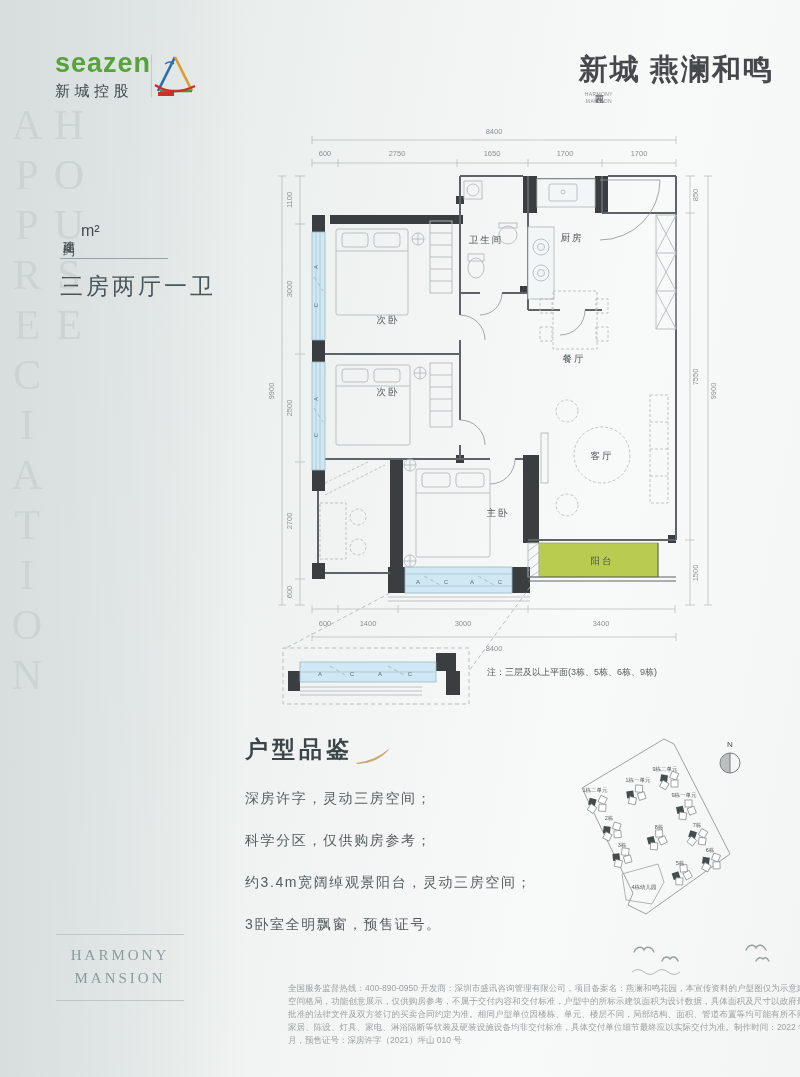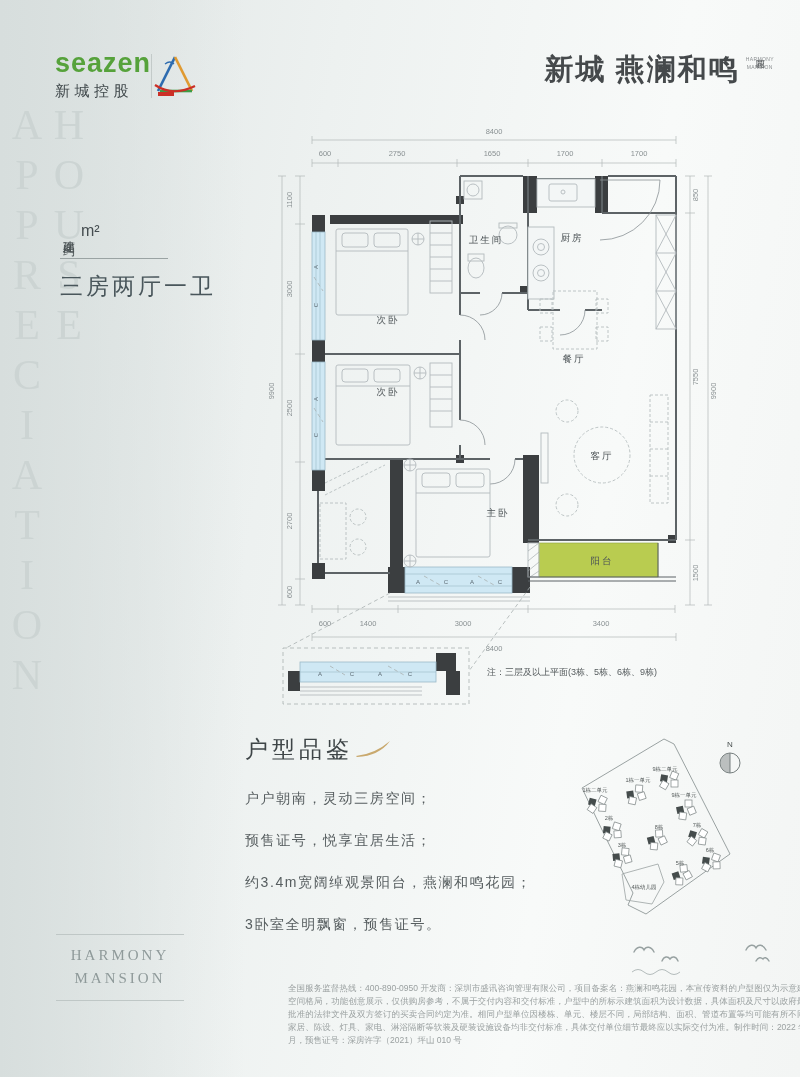--- a/index.html
+++ b/index.html
@@ -9,36 +9,36 @@
   .side-shade{position:absolute;left:0;top:0;width:245px;height:100%;
     background:linear-gradient(to right,#d7dedd,rgba(240,243,242,0));}
   .vtext{position:absolute;left:6px;top:102px;writing-mode:vertical-rl;text-orientation:upright;
     font-size:42px;line-height:1;letter-spacing:4px;color:#ccd4d3;height:850px;
     font-family:"Liberation Serif",serif;}
   
   .logo{position:absolute;left:55px;top:50px;display:flex;align-items:center;}
   .logo-en{color:#56a23b;font-size:27px;font-weight:700;letter-spacing:1px;line-height:1;}
   .logo-cn{color:#3f474a;font-size:15px;letter-spacing:4.5px;margin-top:5px;}
   .logo-sep{width:1px;height:44px;background:#c3cac9;}
-  .title-wrap{position:absolute;right:26px;top:52px;display:flex;align-items:flex-start;}
+  .title-wrap{position:absolute;right:26px;top:52px;display:flex;align-items:flex-start;flex-direction:column;}
   .title-main{font-family:"Liberation Serif",serif;font-size:29px;color:#45494b;letter-spacing:2px;font-weight:600;line-height:1.2;}
   .title-side{margin-left:6px;display:flex;flex-direction:column;align-items:center;}
   .title-garden{writing-mode:vertical-rl;text-orientation:upright;font-size:9px;color:#54585a;letter-spacing:1px;}
   .title-en{font-size:5px;color:#8a8e90;line-height:1.5;letter-spacing:.4px;text-align:center;margin-top:2px;}
   
   .unit{position:absolute;left:60px;top:222px;}
   .unit-row{display:flex;align-items:flex-start;}
   .area-label{writing-mode:vertical-rl;text-orientation:upright;font-size:12px;color:#4a5254;margin-top:9px;letter-spacing:2px;}
   .area-value{font-size:57px;color:#454d50;line-height:1;margin-left:5px;}
   .area-unit{font-size:16px;color:#454d50;align-self:flex-end;margin:0 0 5px 4px;}
   .unit-divider{width:108px;height:1px;background:#9aa3a3;margin:13px 0 12px;}
   .unit-layout{font-size:23px;color:#49565b;letter-spacing:3px;}
   
   .app{position:absolute;left:245px;top:734px;width:340px;}
-  .app-title{display:flex;align-items:center;font-size:23px;font-weight:400;color:#3e4547;letter-spacing:4px;}
+  .app-title{display:flex;align-items:flex-end;font-size:23px;font-weight:700;color:#3e4547;letter-spacing:4px;}
   .app-title svg{margin:-2px 0 0 2px;}
   .app-lines{margin-top:25px;font-size:14px;color:#565d5f;letter-spacing:1.6px;}
   .app-lines div{margin-bottom:24px;}
   
   .flogo{position:absolute;left:56px;top:934px;width:128px;text-align:center;
     border-top:1px solid #bfc7c6;border-bottom:1px solid #bfc7c6;padding:9px 0;
     color:#8f9a9a;font-size:15px;letter-spacing:3px;line-height:1.55;font-family:"Liberation Serif",serif;}
   .legal{position:absolute;left:244px;top:982px;width:526px;font-size:8.5px;line-height:13px;color:#9ba1a1;text-align:justify;margin-left:44px;}
   
   .plan-svg{position:absolute;left:250px;top:115px;}
@@ -291,23 +291,23 @@
   </svg>
 
   <div class="app">
     <div class="app-title">
       <span>户型品鉴</span>
       <svg width="36" height="18" viewBox="0 0 36 18">
         <path d="M1,16 Q20,14 35,1 Q24,16 2,17 Z" fill="#c9a96e"></path>
       </svg>
     </div>
     <div class="app-lines">
-      <div>户户朝南，灵动三房空间；</div>
-      <div>预售证号，悦享宜居生活；</div>
-      <div>约3.4m宽阔绰观景阳台，燕澜和鸣花园；</div>
+      <div>深房许字，灵动三房空间；</div>
+      <div>科学分区，仅供购房参考；</div>
+      <div>约3.4m宽阔绰观景阳台，灵动三房空间；</div>
       <div>3卧室全明飘窗，预售证号。</div>
     </div>
   </div>
 
   <svg class="site-svg" width="215" height="215" viewBox="0 0 215 215">
     <defs>
       <g id="pw">
         <rect class="pw-dark" x="-10" y="-6" width="7" height="7"></rect>
         <rect class="pw" x="-2" y="-11" width="7" height="7" transform="rotate(12)"></rect>
         <rect class="pw" x="1" y="-2" width="7" height="7" transform="rotate(-10)"></rect>

